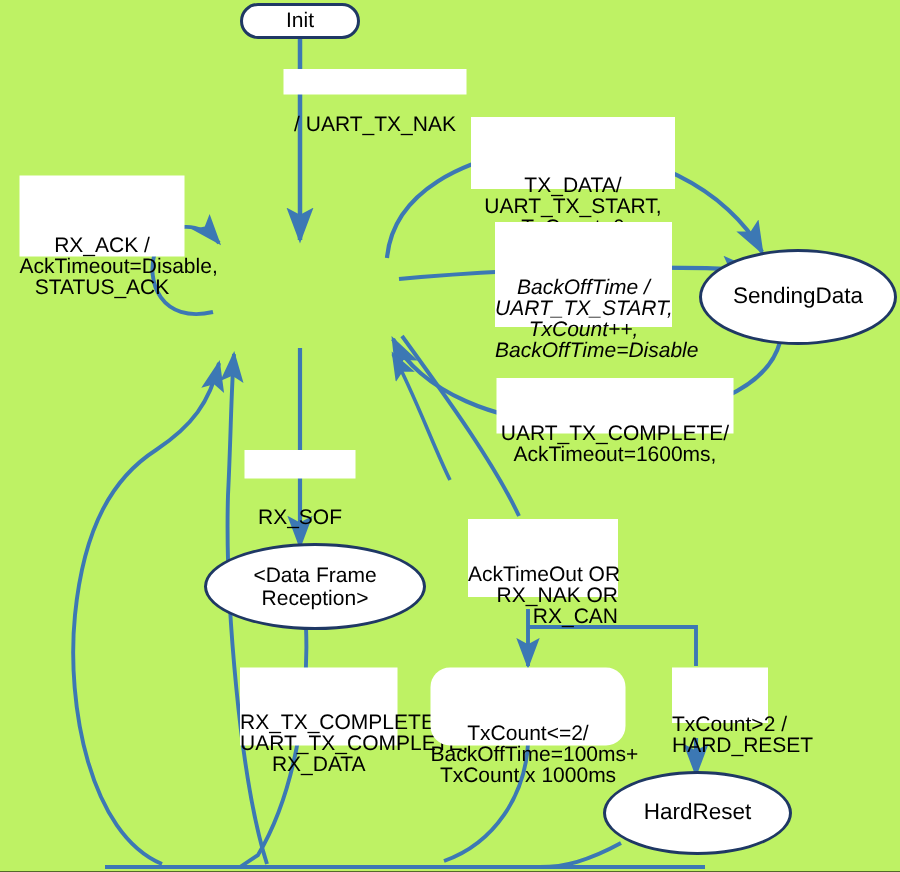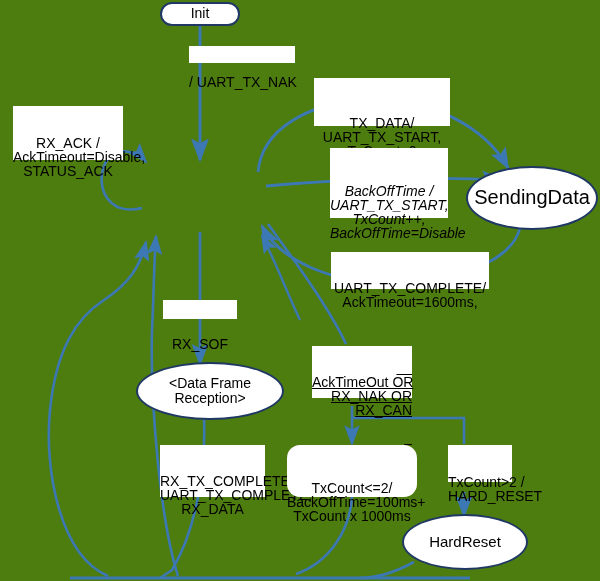--- a/index.html
+++ b/index.html
@@ -4,21 +4,21 @@
 <style>
   html, body {
     margin: 0;
     padding: 0;
     background: #000000;
   }
   #canvas {
     position: relative;
     width: 600px;
     height: 581px;
-    background: #4d7c0f;
+    background: #bef264;
     overflow: hidden;
     font-family: "Liberation Sans", sans-serif;
   }
   #edges {
     position: absolute;
     left: 0;
     top: 0;
     width: 600px;
     height: 581px;
   }
@@ -100,38 +100,38 @@
     <path d="M414,562 C392,574 376,578 360,578" stroke="#3C78B4" stroke-width="2.6" fill="none"></path>
 
     <path d="M300,320 C290,300 276,262 262,236" stroke="#3C78B4" stroke-width="2.4" fill="none" marker-end="url(#arrow)"></path>
   </svg>
 
   <div class="node" style="left:160px; top:2px; width:80px; height:24px; border-radius:14px; font-size:14px;">
     <span class="node-label">Init</span>
   </div>
 
 
-  <div class="node" style="left:466px; top:166px; width:132px; height:64px; font-size:20px;">
+  <div class="node" style="left:466px; top:166px; width:132px; height:64px; font-size:15px;">
     <span class="node-label">SendingData</span>
   </div>
 
   <div class="node" style="left:402px; top:514px; width:126px; height:56px; font-size:15px;">
     <span class="node-label">HardReset</span>
   </div>
 
   <div class="node" style="left:136px; top:362px; width:148px; height:58px; font-size:14px;">
     <span class="node-label">&lt;Data Frame
 Reception&gt;</span>
   </div>
 
-  <div class="edge-label" style="left:189px; top:46px; width:106px; height:17px; font-size:14px; padding-top:1px;">
+  <div class="edge-label" style="left:189px; top:46px; width:122px; height:17px; font-size:14px; padding-top:1px;">
     <span class="lbl-inner">/ UART_TX_NAK</span>
   </div>
 
-  <div class="edge-label" style="left:13px; top:106px; width:110px; height:54px; font-size:14px; padding-top:2px;">
+  <div class="edge-label" style="left:13px; top:117px; width:110px; height:54px; font-size:14px; padding-top:11px;">
     <span class="lbl-inner">RX_ACK /
 AckTimeout=Disable,
 STATUS_ACK</span>
   </div>
 
   <div class="edge-label" style="left:314px; top:78px; width:136px; height:48px; font-size:14px; padding-top:10px;">
     <span class="lbl-inner">TX_DATA/
 UART_TX_START,
 TxCount=0</span>
   </div>
@@ -151,21 +151,21 @@
   <div class="edge-label" style="left:163px; top:300px; width:74px; height:19px; font-size:14px; padding-top:9px;">
     <span class="lbl-inner">RX_SOF</span>
   </div>
 
   <div class="edge-label" style="left:160px; top:445px; width:105px; height:52px; font-size:14px; padding-top:1px;">
     <span class="lbl-inner">RX_TX_COMPLETE /
 UART_TX_COMPLETE,
 RX_DATA</span>
   </div>
 
-  <div class="edge-label" style="left:312px; top:346px; width:100px; height:52px; font-size:14px; padding-top:1px; text-align:right;text-decoration:underline;">
+  <div class="edge-label" style="left:312px; top:346px; width:100px; height:52px; font-size:14px; padding-top:1px; text-align:right;">
     <span class="lbl-inner">AckTimeOut OR
 RX_NAK OR
 RX_CAN</span>
   </div>
 
   <div class="edge-label" style="left:287px; top:445px; width:130px; height:52px; font-size:14px; padding-top:8px;border-radius:13px;">
     <span class="lbl-inner">TxCount&lt;=2/
 BackOffTime=100ms+
 TxCount x 1000ms</span>
   </div>

